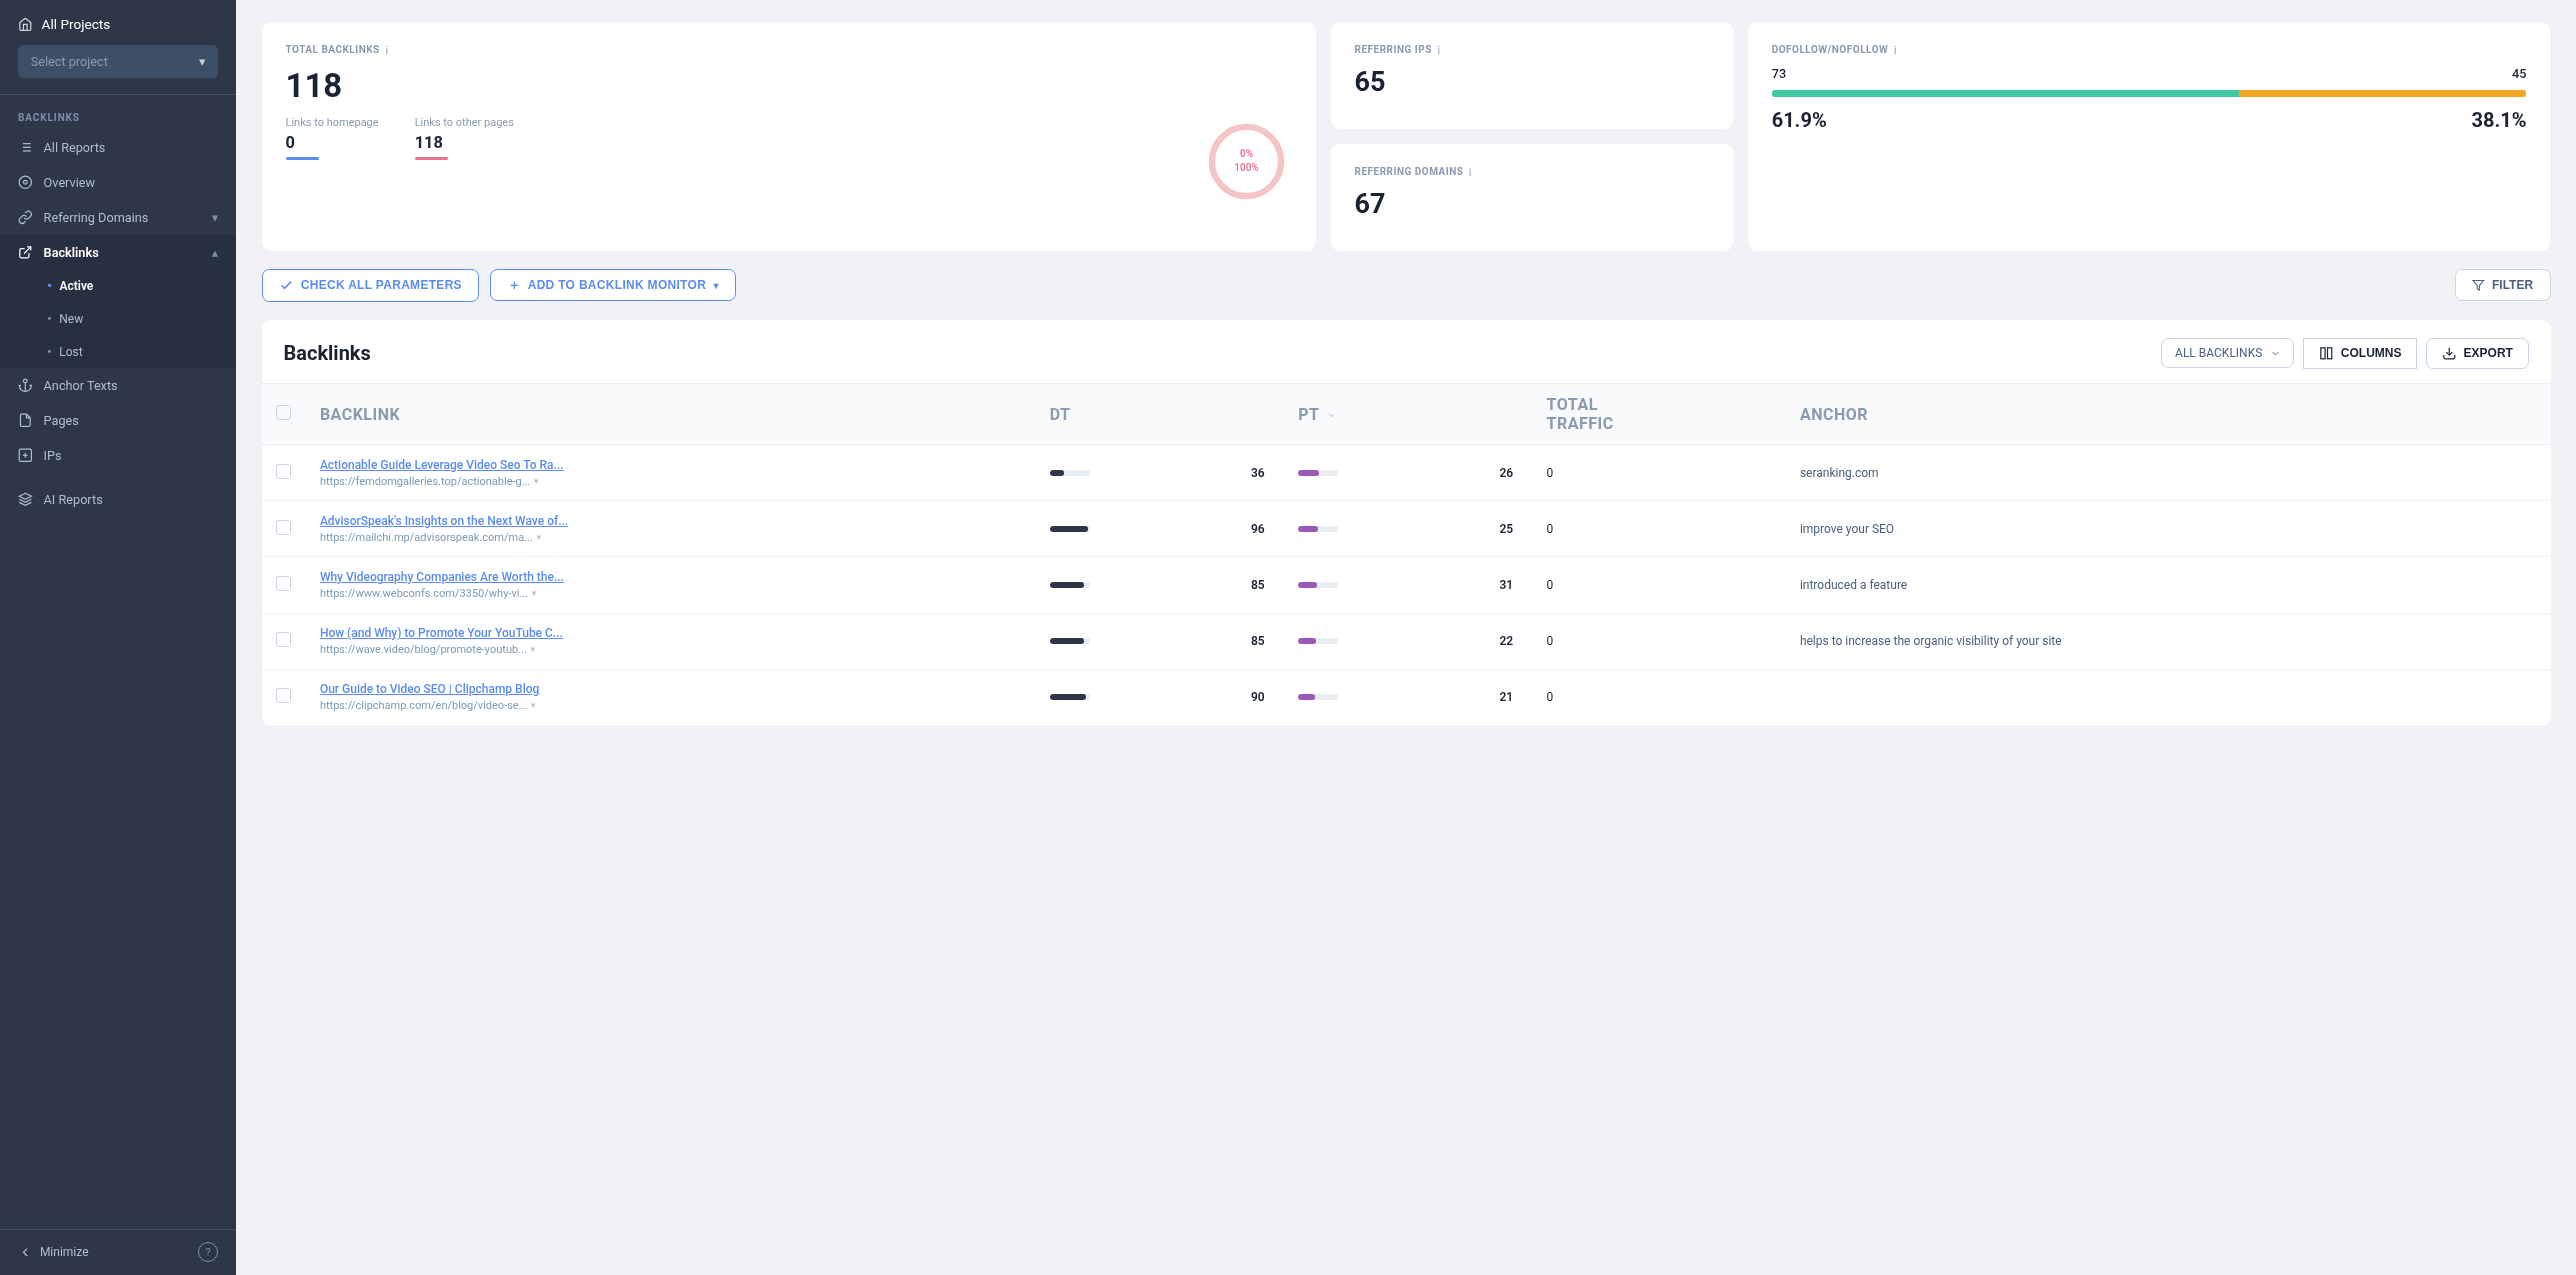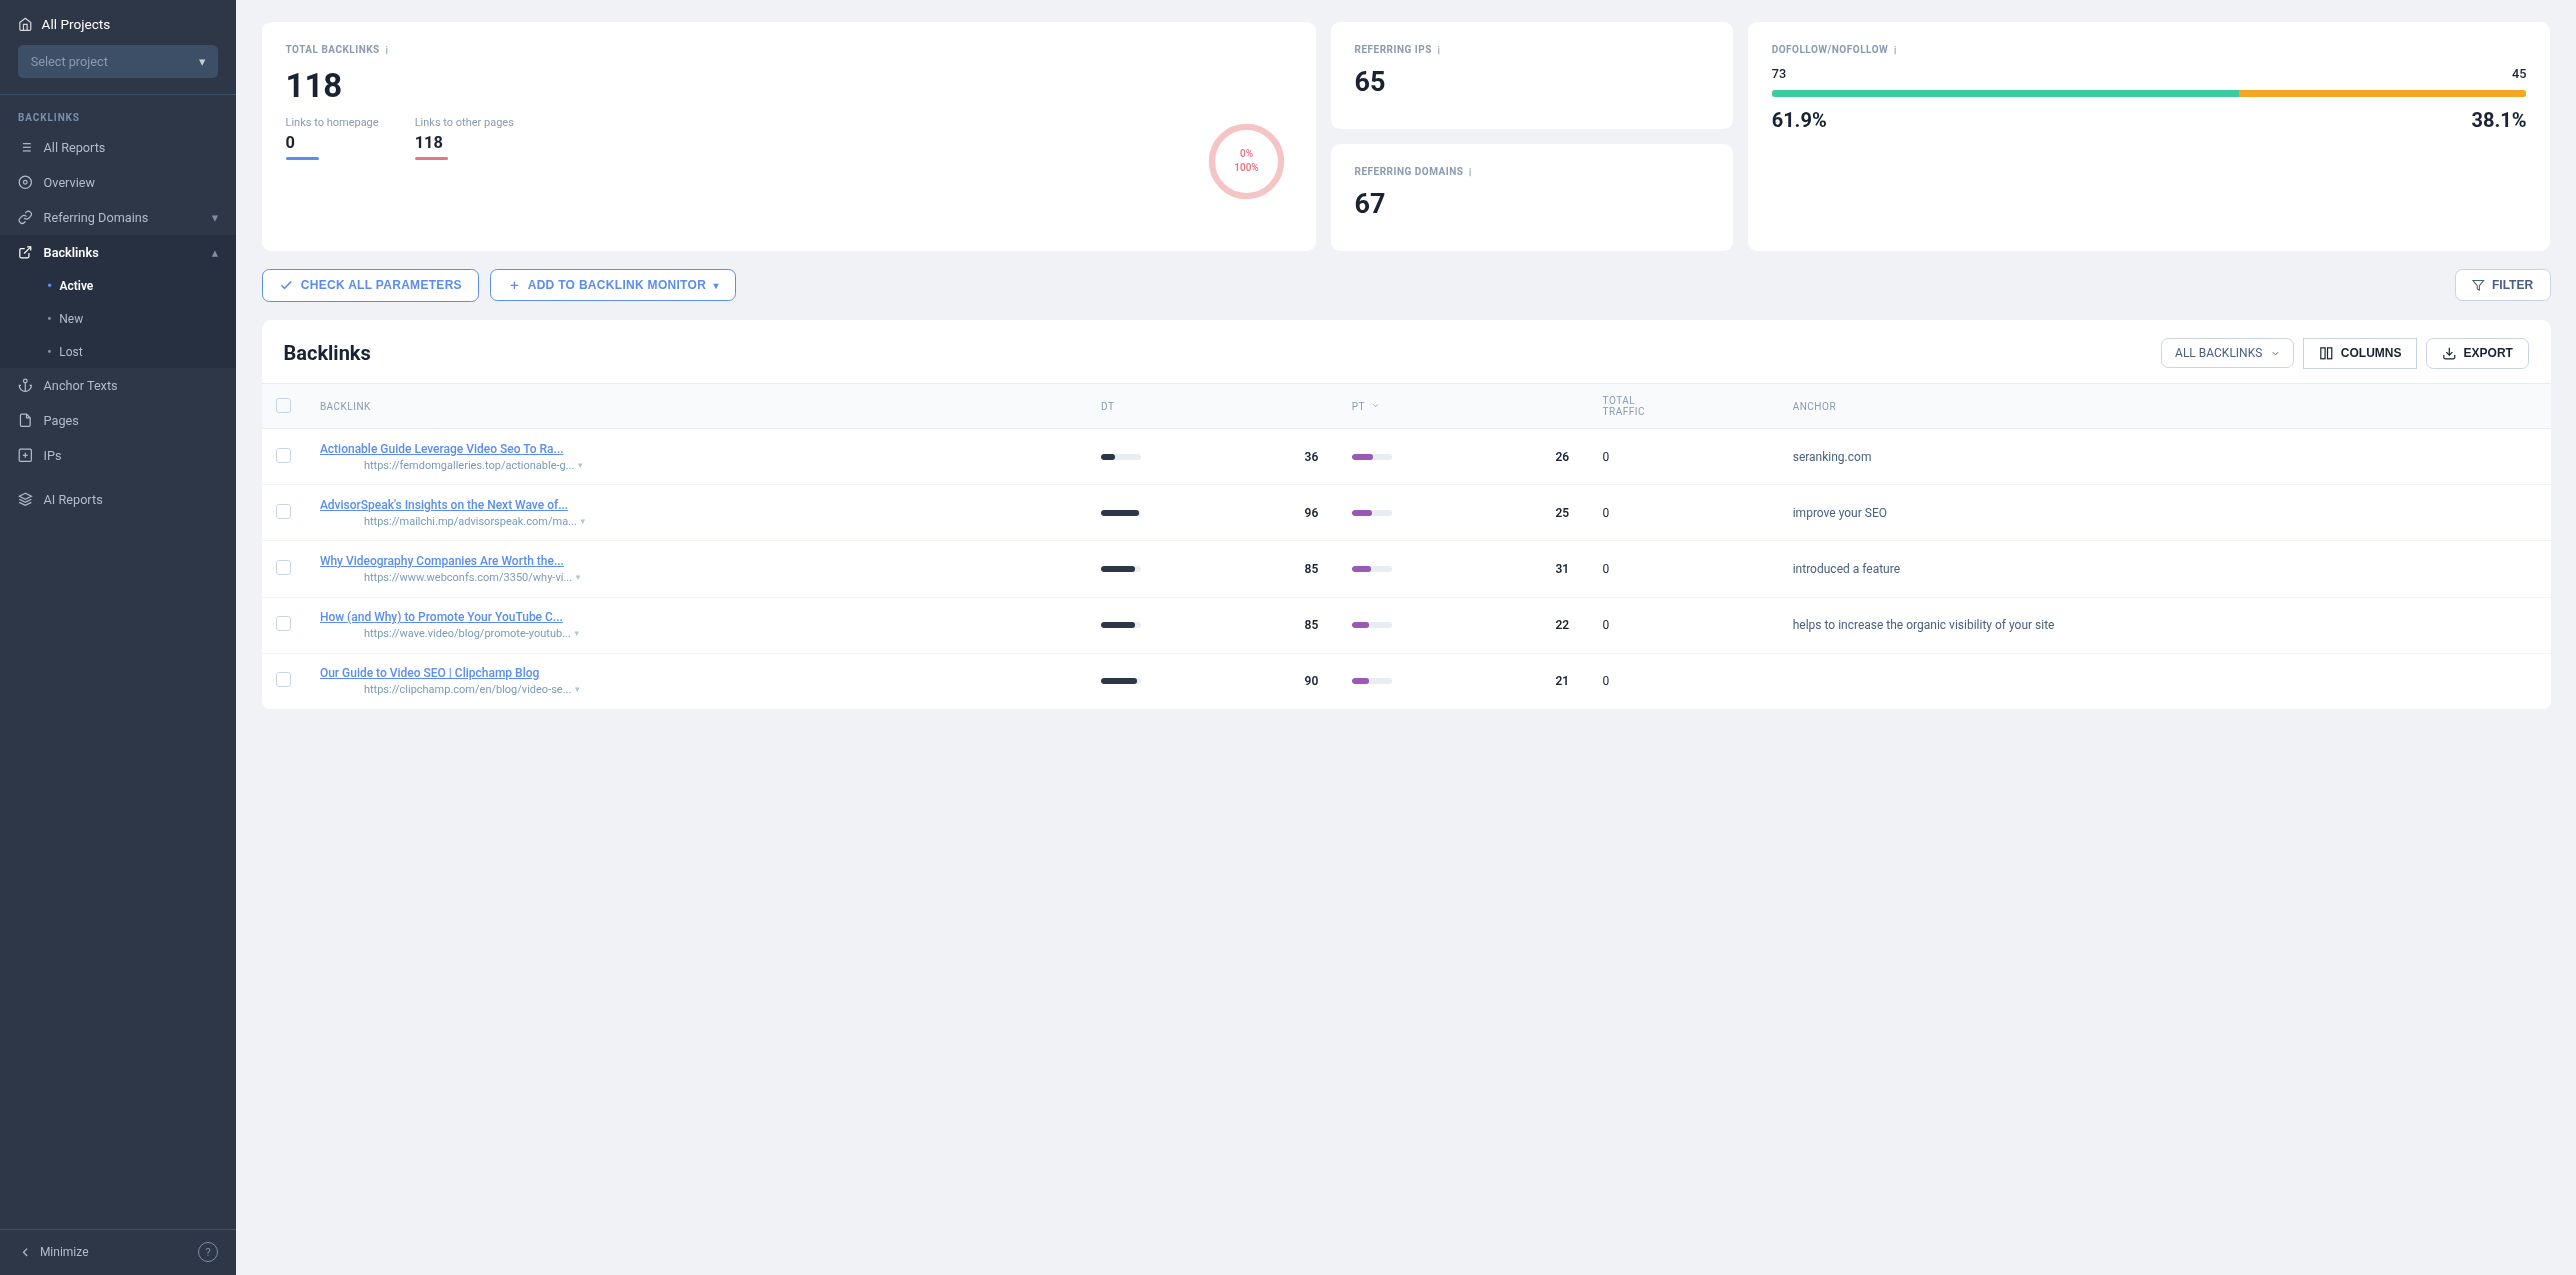--- a/index.html
+++ b/index.html
@@ -283,22 +283,22 @@
       font-size: 12px;
     }
     thead tr {
       border-top: 0.9px solid #e8edf3;
       border-bottom: 0.9px solid #e8edf3;
       background: #f8fafc;
     }
     th {
       padding: 11px 14.6px;
       text-align: left;
-      font-size: 10px;
-      font-weight: 400;
+      font-size: 16px;
+      font-weight: 700;
       color: #8a9ab0;
       letter-spacing: 0.5px;
       text-transform: uppercase;
       white-space: nowrap;
     }
     th.sortable { cursor: pointer; }
     tbody tr {
       border-bottom: 0.9px solid #f0f4f8;
     }
     td {
@@ -326,21 +326,20 @@
       text-overflow: ellipsis;
     }
     .backlink-url {
       color: #7a9ab5;
       font-size: 11px;
       display: flex;
       align-items: center;
       gap: 3.6px;
       margin-top: 2.7px;
       max-width: 382px;
-      margin-left: 44px;
     }
     .backlink-url span {
       white-space: nowrap;
       overflow: hidden;
       text-overflow: ellipsis;
       max-width: 346px;
     }
     .url-chevron { color: #b0c4d4; font-size: 9px; cursor: pointer; }
 
     

